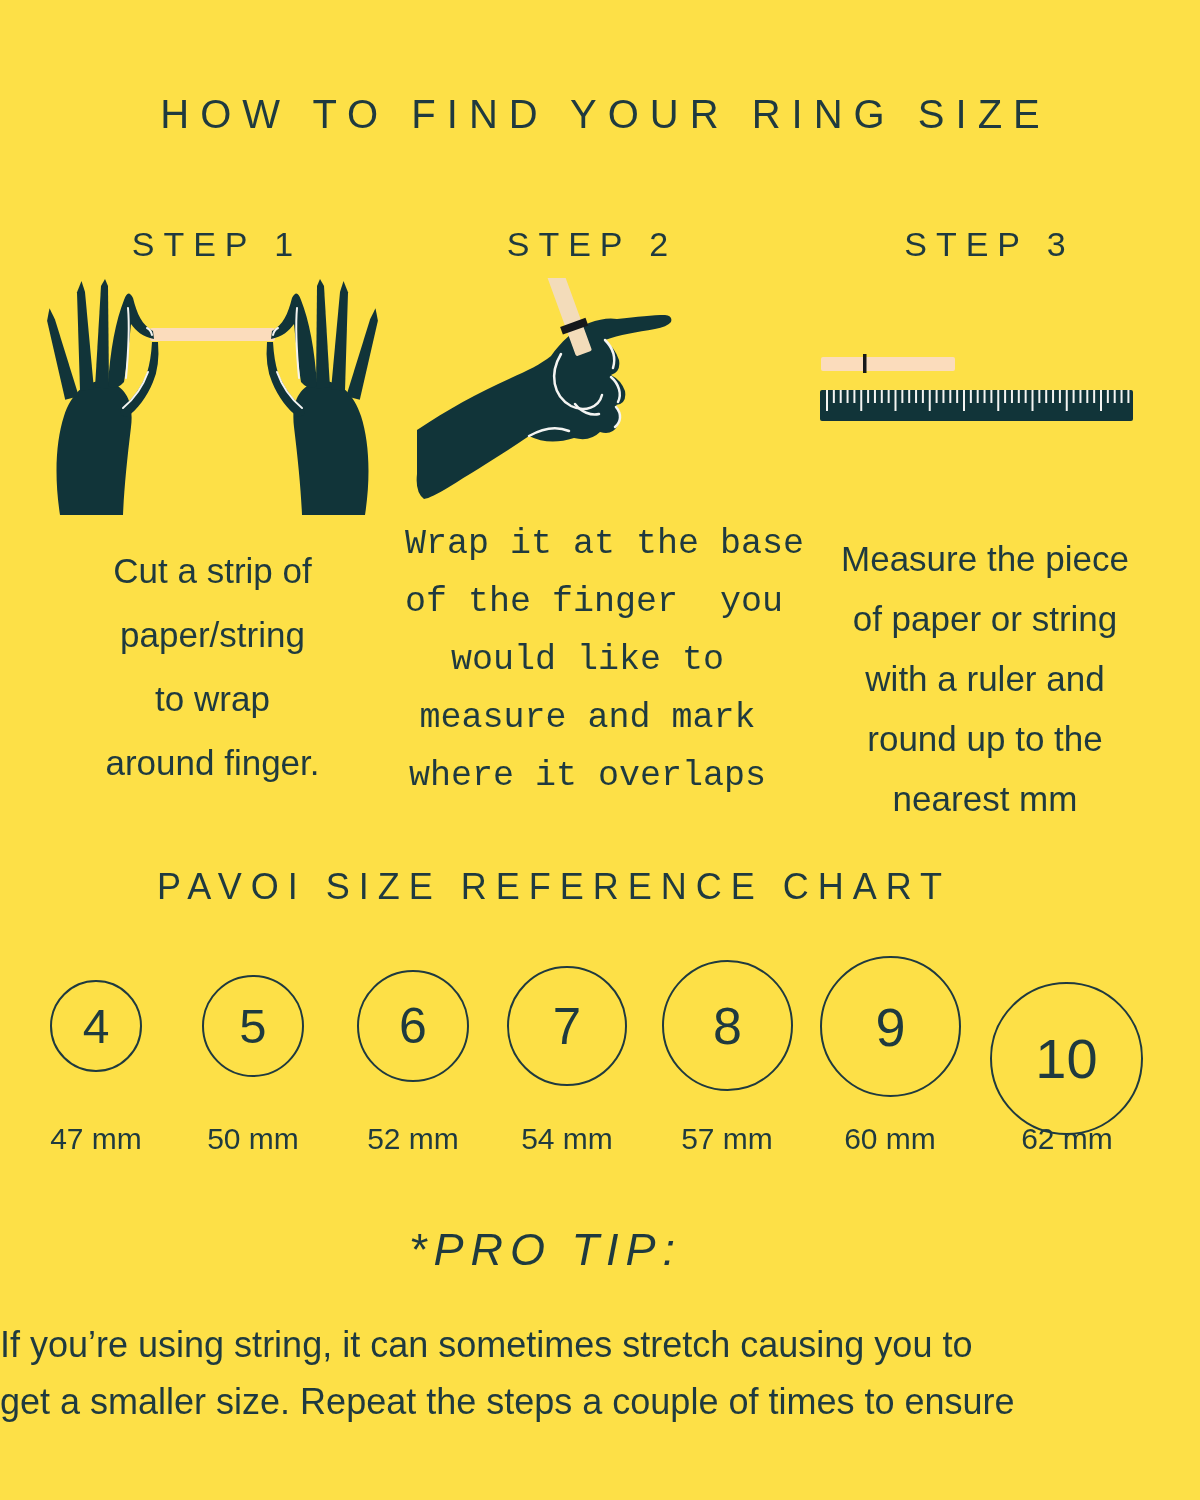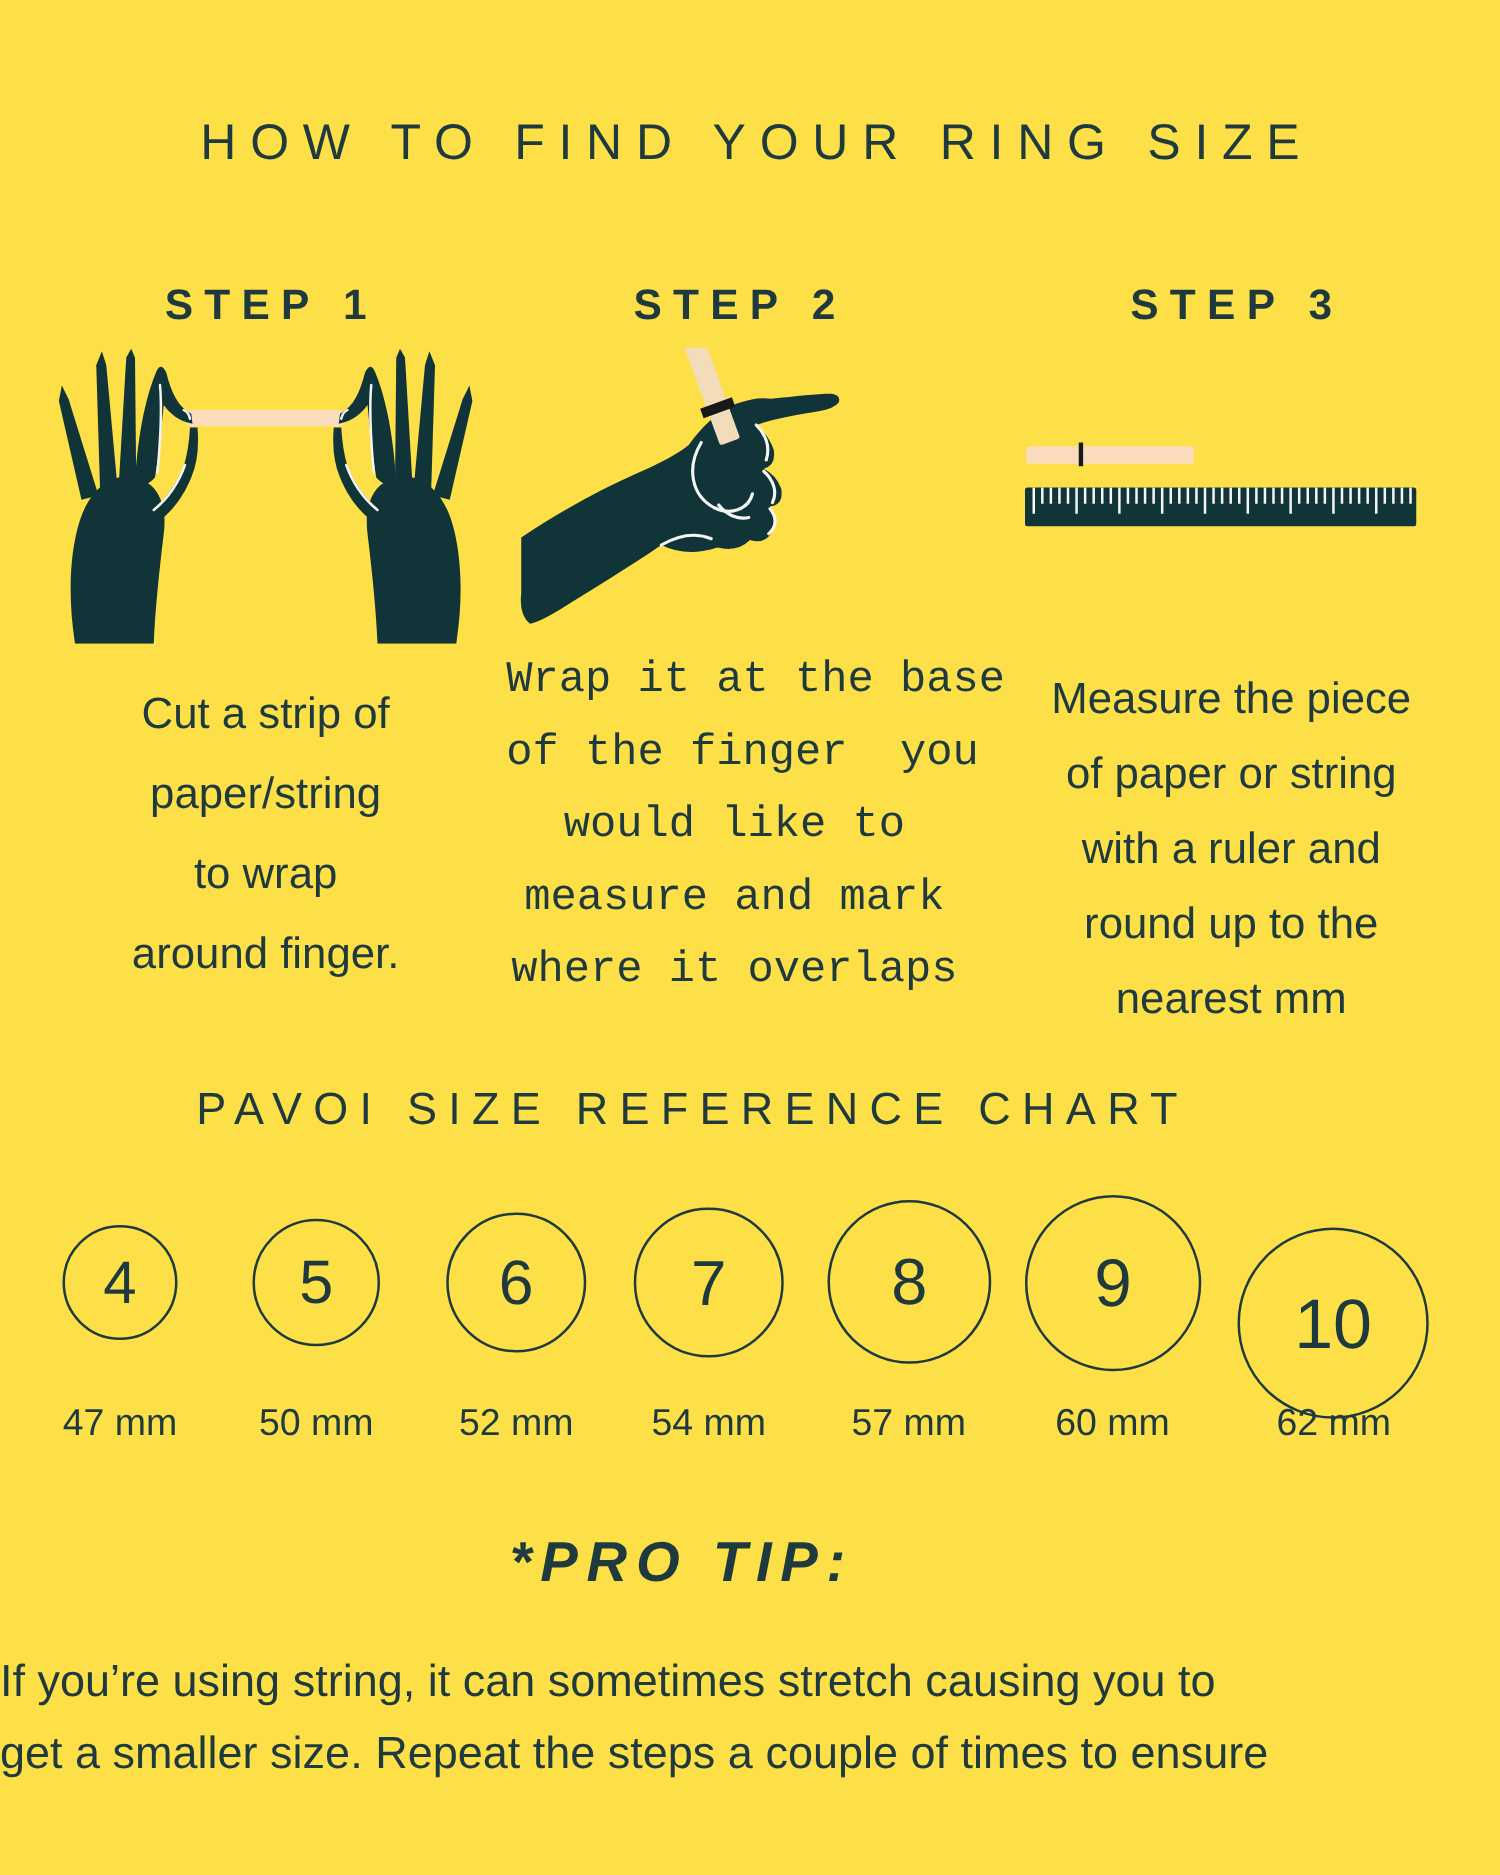--- a/index.html
+++ b/index.html
@@ -12,21 +12,21 @@
   .page-title{
     position:absolute;top:88px;left:0;width:1200px;
     text-align:center;font-size:40px;font-weight:500;
     letter-spacing:11px;text-indent:11px;line-height:52px;
   }
   .step-col{position:absolute;top:222px;}
   .col-1{left:30px;width:365px;}
   .col-2{left:405px;width:365px;}
   .col-3{left:790px;width:390px;}
   .step-label{
-    text-align:center;font-size:34px;font-weight:700;
+    text-align:center;font-size:34px;font-weight:400;
     letter-spacing:9px;text-indent:9px;line-height:44px;
   }
   .step-illus{display:block;margin:12px auto 0 auto;width:345px;height:237px;}
   .step-desc{font-size:35px;text-align:center;}
   .step-desc div{white-space:pre;}
   .col-1 .step-desc{margin-top:24px;line-height:64px;}
   .col-2 .step-desc{margin-top:0px;line-height:58px;font-family:Liberation Mono, monospace;}
   .col-3 .step-desc{margin-top:14px;line-height:60px;}
   .chart-heading{
     position:absolute;top:866px;left:0;width:1099px;
@@ -37,21 +37,21 @@
     position:absolute;border:2px solid #1f3a3f;border-radius:50%;
     display:flex;align-items:center;justify-content:center;
     font-weight:500;box-sizing:border-box;background:transparent;
   }
   .mm-label{
     position:absolute;top:1122px;width:130px;
     text-align:center;font-size:30px;
   }
   .protip-heading{
     position:absolute;top:1224px;left:0;width:1084px;
-    text-align:center;font-size:45px;font-weight:bold;font-style:italic;
+    text-align:center;font-size:45px;font-weight:normal;font-style:italic;
     letter-spacing:7px;text-indent:7px;
   }
   .protip-body{
     position:absolute;top:1316px;left:0;width:1200px;
     text-align:left;font-size:36px;line-height:57px;
   }
 </style>
 </head>
 <body>
 

